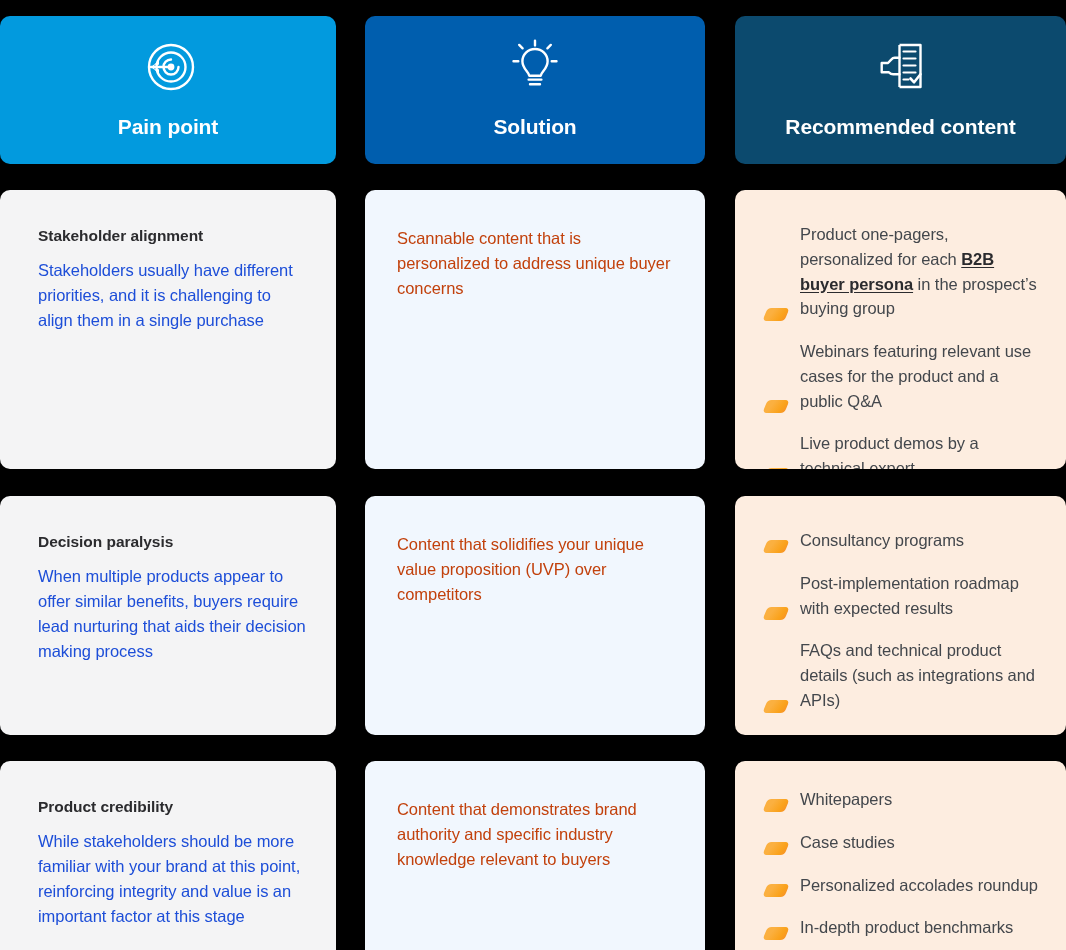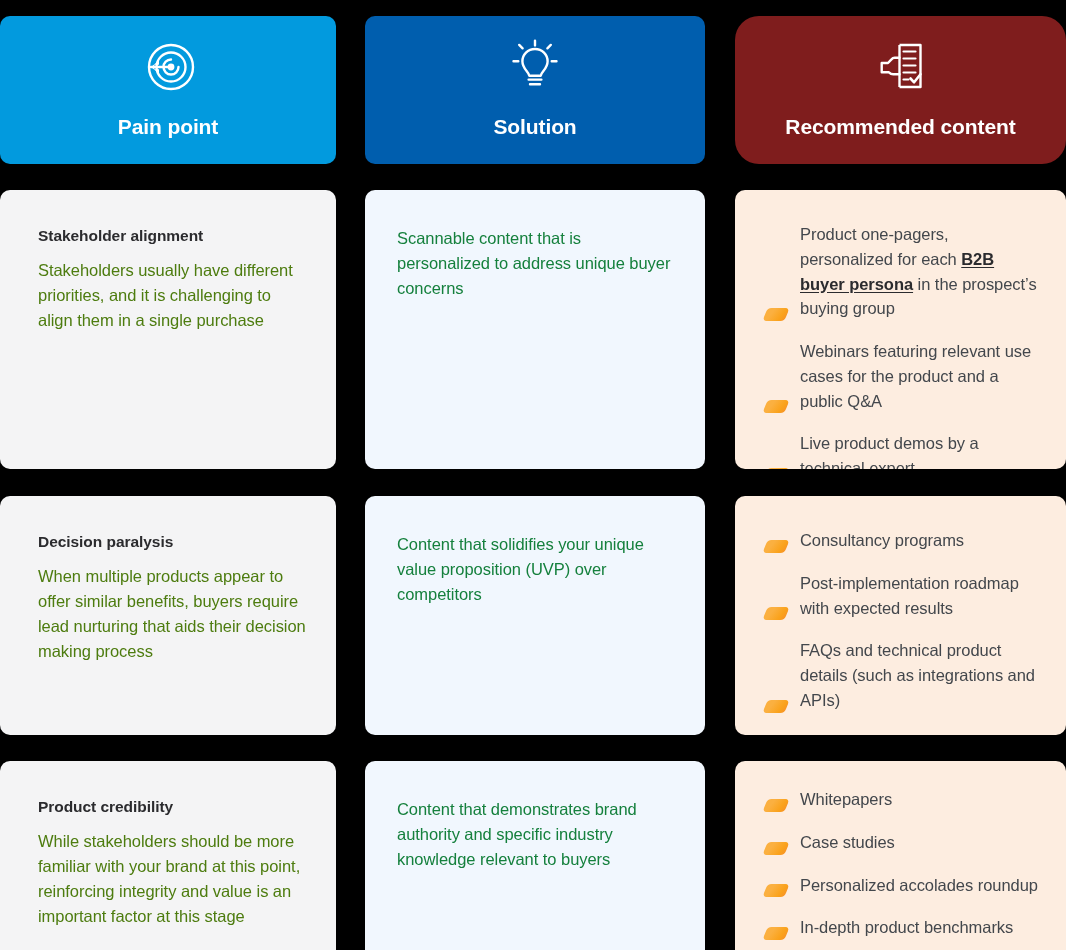--- a/index.html
+++ b/index.html
@@ -52,21 +52,21 @@
   }
   .header-card .hc-label {
     font-size: 21px;
     font-weight: bold;
     letter-spacing: -0.1px;
     line-height: 1.2;
     text-align: center;
   }
   .hdr-pain      { background: #029ADE; }
   .hdr-solution  { background: #005EAE; }
-  .hdr-content   { background: #7f1d1d; border-radius: 24px; }
+  .hdr-content   { background: #0c4a6e; }
 
   
   .cell {
     border-radius: 10px;
     box-sizing: border-box;
     overflow: hidden;
   }
   .cell-pain    { background: #F4F4F5; padding: 36px 30px 22px 38px; }
   .cell-sol     { background: #F1F7FE; padding: 36px 32px 22px 32px; }
   .cell-rec     { background: #FDEDE0; padding: 32px 26px 22px 30px; }
@@ -74,26 +74,26 @@
   .cell-title {
     font-size: 15.5px;
     font-weight: bold;
     color: #2B2B2E;
     line-height: 1.3;
     margin: 0 0 12px 0;
     letter-spacing: -0.05px;
   }
   .cell-body {
     font-size: 16.5px;
-    color: #4d7c0f;
+    color: #1d4ed8;
     line-height: 1.52;
     margin: 0;
     letter-spacing: -0.05px;
   }
-  .cell-sol .cell-body { color: #15803d; }
+  .cell-sol .cell-body { color: #c2410c; }
 
   
   ul.bullets {
     list-style: none;
     margin: 0;
     padding: 0;
   }
   ul.bullets li {
     display: flex;
     align-items: flex-end;

